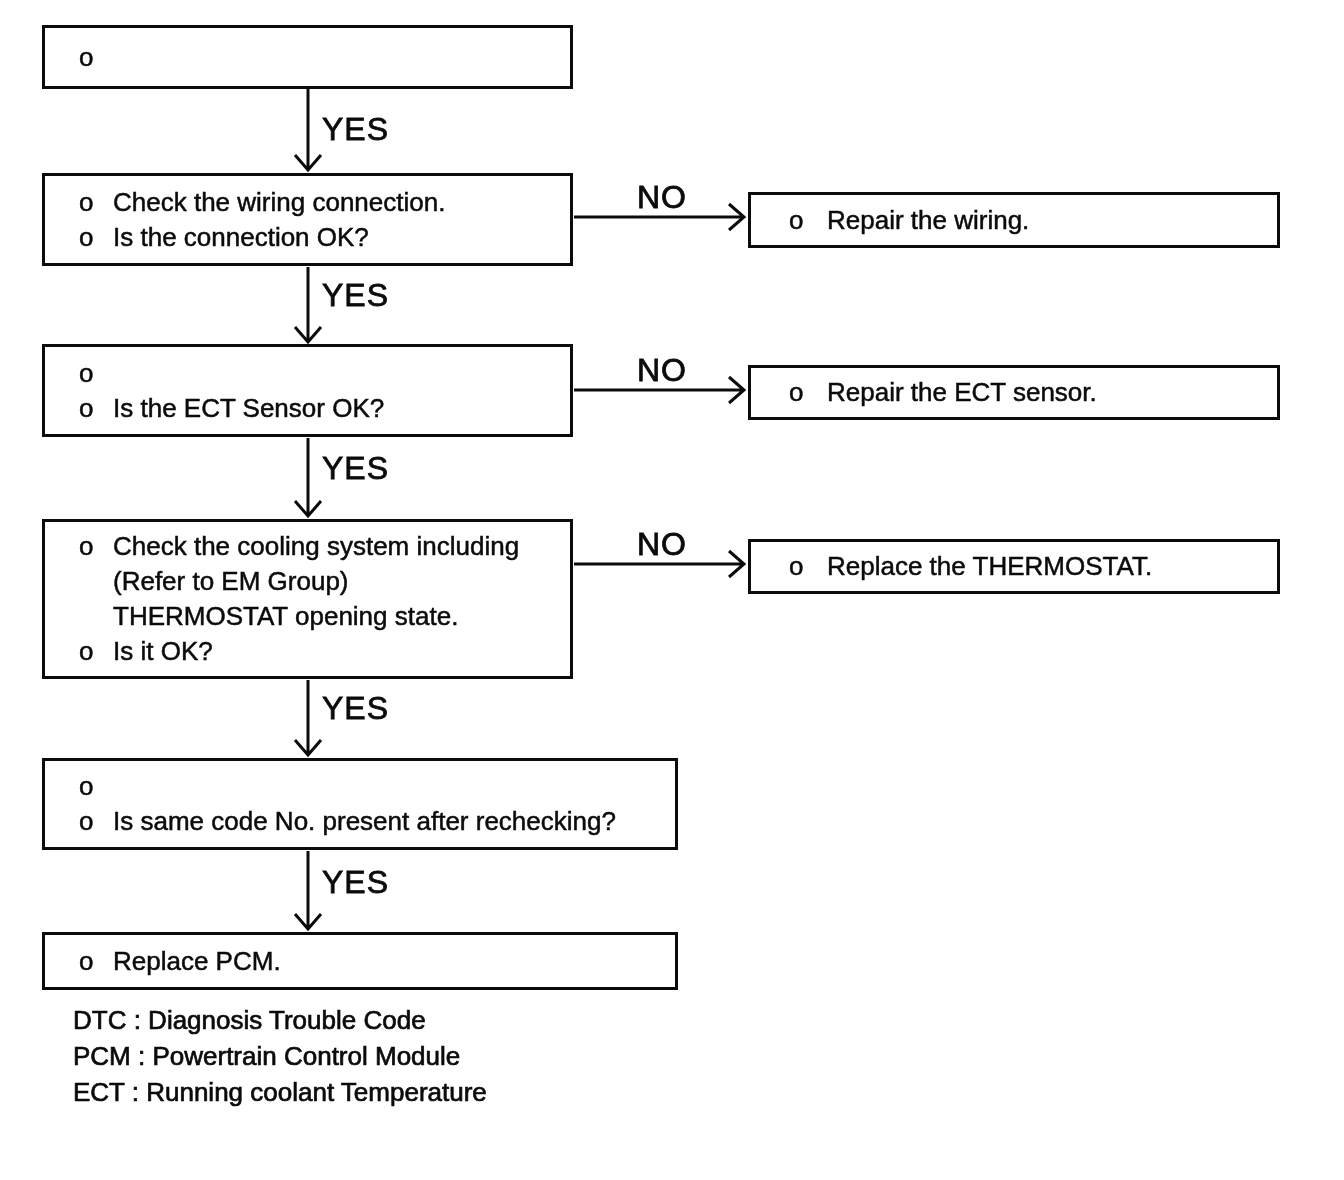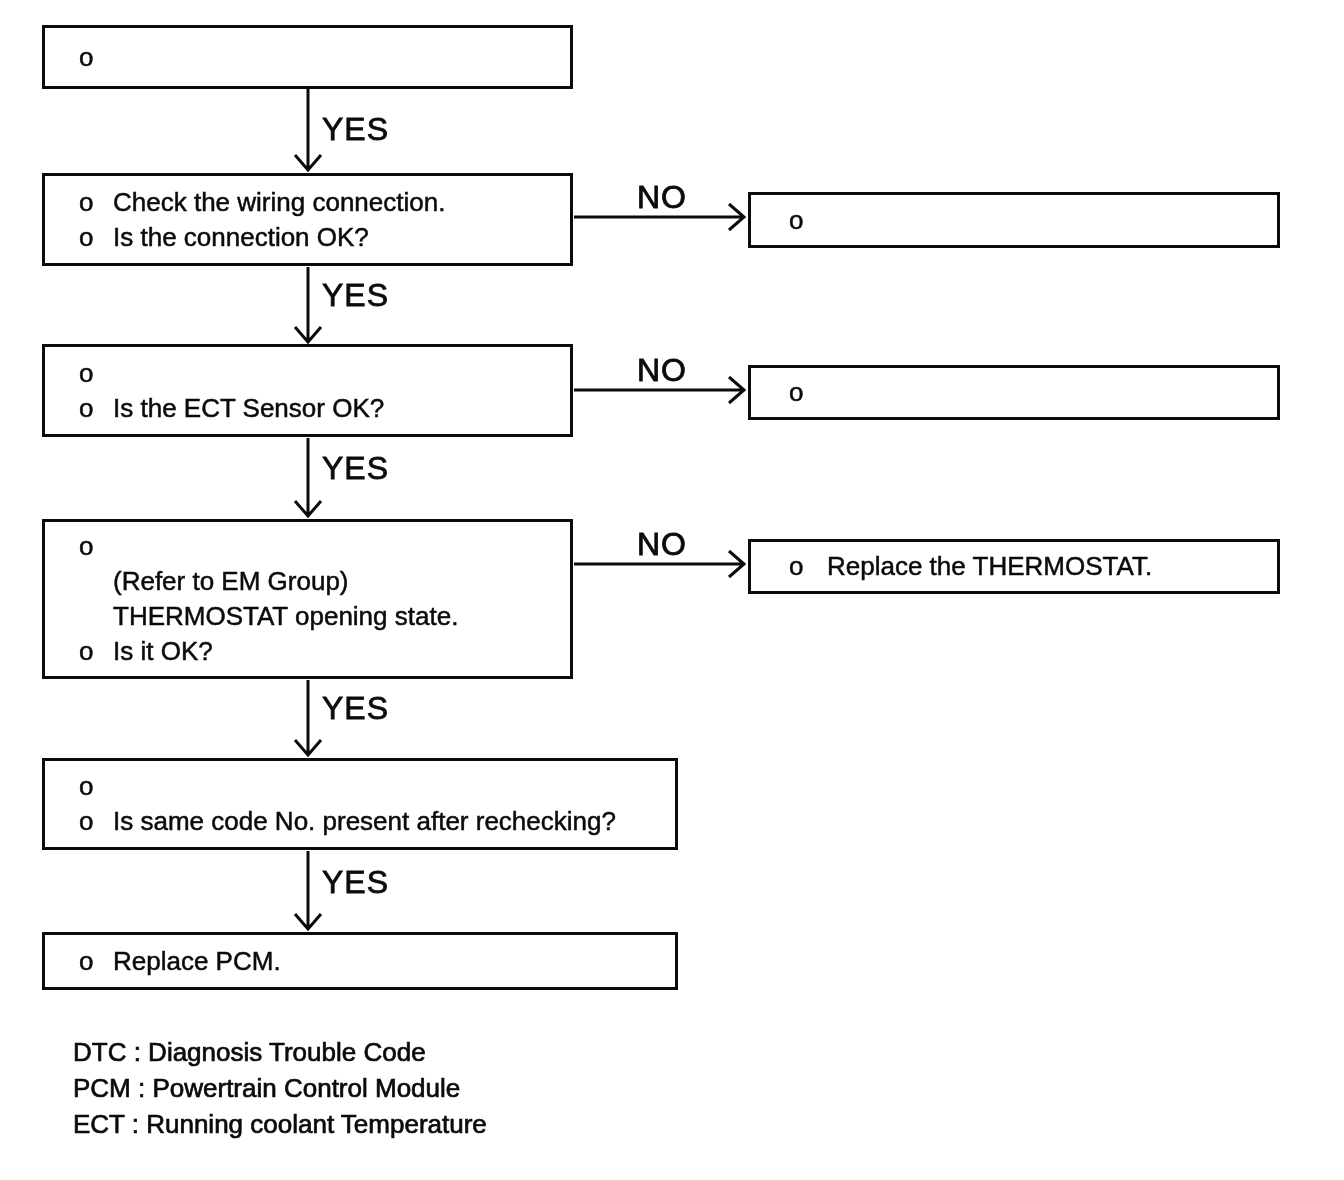--- a/index.html
+++ b/index.html
@@ -54,21 +54,21 @@
     pointer-events: none;
   }
   #connectors path {
     stroke: #0b0b0b;
     stroke-width: 3;
     fill: none;
   }
   .legend {
     position: absolute;
     left: 73px;
-    top: 1034px;
+    top: 1002px;
     font-size: 26px;
     line-height: 36px;
     -webkit-text-stroke: 0.7px #0b0b0b;
   }
 </style>
 </head>
 <body>
 
 <div id="page">
 
@@ -107,42 +107,45 @@
     </div>
     <div class="row">
       <span class="bullet">o</span>
       <span>Is the connection OK?</span>
     </div>
   </div>
 
   <div class="box side" style="left:748px;top:192px;width:532px;height:56px">
     <div class="row">
       <span class="bullet">o</span>
+      <span>Repair the wiring.</span>
     </div>
   </div>
 
   <div class="box main" style="left:42px;top:344px;width:531px;height:93px">
     <div class="row">
       <span class="bullet">o</span>
     </div>
     <div class="row">
       <span class="bullet">o</span>
       <span>Is the ECT Sensor OK?</span>
     </div>
   </div>
 
   <div class="box side" style="left:748px;top:365px;width:532px;height:55px">
     <div class="row">
       <span class="bullet">o</span>
+      <span>Repair the ECT sensor.</span>
     </div>
   </div>
 
   <div class="box main" style="left:42px;top:519px;width:531px;height:160px">
     <div class="row">
       <span class="bullet">o</span>
+      <span>Check the cooling system including</span>
     </div>
     <div class="row">
       <span class="bullet spacer"></span>
       <span>(Refer to EM Group)</span>
     </div>
     <div class="row">
       <span class="bullet spacer"></span>
       <span>THERMOSTAT opening state.</span>
     </div>
     <div class="row">

